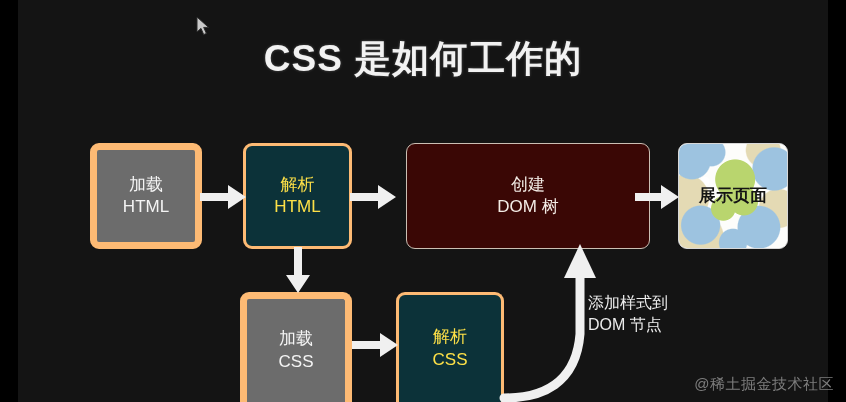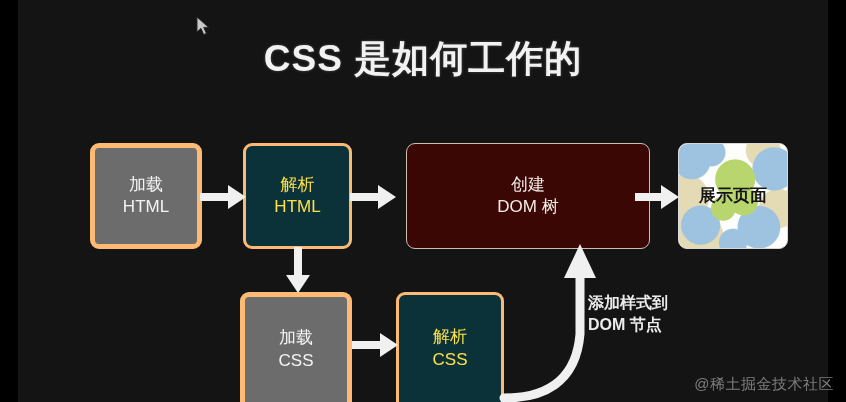--- a/index.html
+++ b/index.html
@@ -57,21 +57,21 @@
     align-items: center;
     justify-content: center;
     line-height: 1.32;
     font-size: 17px;
     text-align: center;
   }
   .node .l1, .node .l2 { display: block; white-space: nowrap; }
 
   .node-gray {
     background: #6c6c6c;
-    border: 5px solid #fdba74;
+    border: 7px solid #fdba74;
     color: #f4f4f4;
   }
   .node-teal {
     background: #0c3239;
     border: 3px solid #fdba74;
     color: #fde047;
   }
   .node-maroon {
     background: #3a0705;
     border: 1px solid #cbbfb4;
@@ -121,21 +121,21 @@
   .arrow { position: absolute; }
   .arrow svg { display: block; }
 
   .flow-label {
     position: absolute;
     color: #ececec;
     font-size: 16px;
     line-height: 1.35;
     text-align: left;
     white-space: nowrap;
-    font-weight: 700;
+    font-weight: 400;
   }
 
   .watermark {
     position: absolute;
     right: 12px;
     bottom: 8px;
     color: #7d7d7d;
     font-size: 15px;
     letter-spacing: 0.5px;
   }

